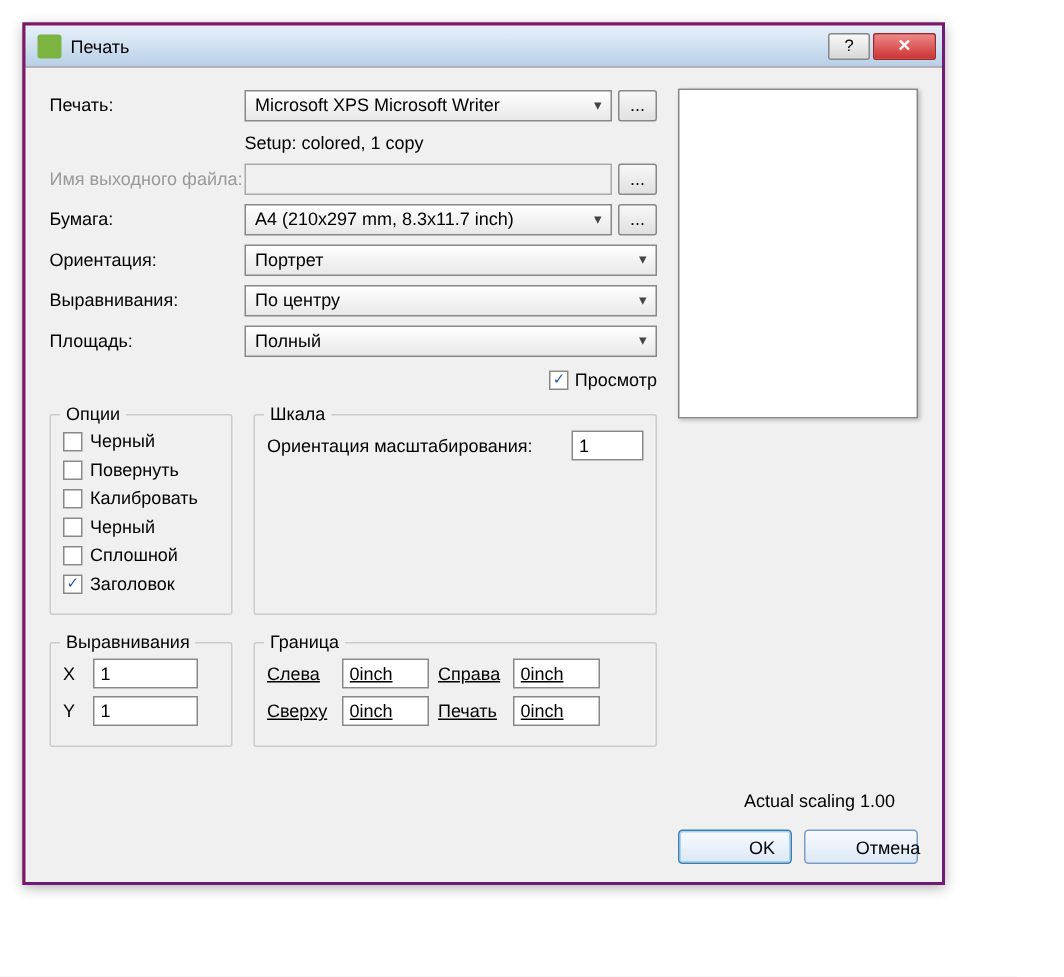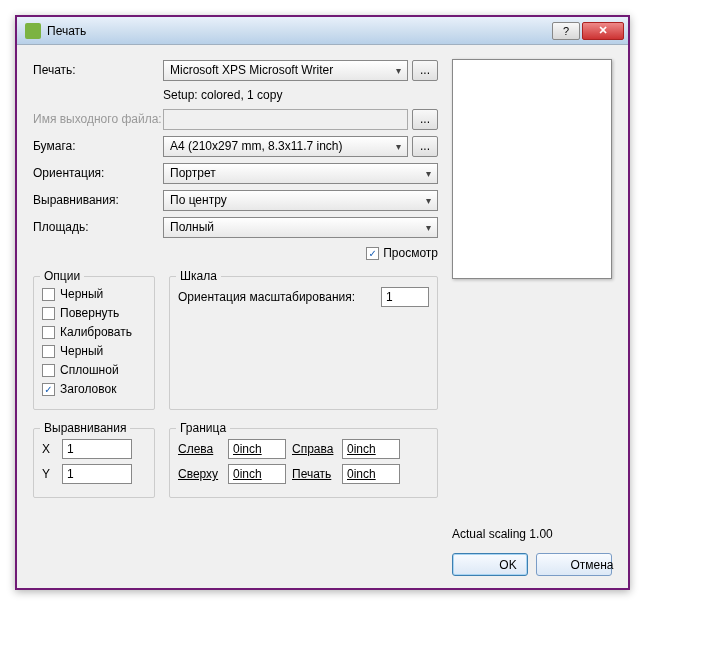--- a/index.html
+++ b/index.html
@@ -38,21 +38,21 @@
 .scale-in { width: 48px; height: 20px; border: 1px solid #888; background: #fff; padding: 0 4px; }
 .calib-border-row { display: flex; gap: 14px; margin-top: 12px; }
 .calib-group { width: 122px; }
 .calib-row { display: flex; align-items: center; gap: 6px; margin-bottom: 5px; }
 .calib-lbl { width: 14px; }
 .calib-in { width: 70px; height: 20px; border: 1px solid #888; background: #fff; padding: 0 4px; }
 .border-group { flex: 1; }
 .border-row { display: flex; align-items: center; gap: 6px; margin-bottom: 5px; text-decoration: underline; }
 .border-lbl { width: 44px; }
 .border-in { width: 58px; height: 20px; border: 1px solid #888; background: #fff; padding: 0 4px; }
-.actual-scaling { margin-top: 8px; color: #000; text-align: left; }
+.actual-scaling { margin-top: 8px; color: #000; text-align: left; margin-left: 44px; }
 .btn-row { display: flex; justify-content: flex-end; gap: 8px; margin-top: 12px; }
 .btn { width: 76px; height: 23px; border: 1px solid #7a9cc6; background: linear-gradient(#f8fbff,#dce8f6); border-radius: 3px; display: flex; align-items: center; justify-content: center; cursor: pointer; padding-left: 36px; }
 .btn.primary { border: 1px solid #3c7fb1; box-shadow: 0 0 0 1px #a8d4f2 inset; }
 </style>
 </head>
 <body>
 
 <div class="window">
   <div class="titlebar">
     <div class="titlebar-icon"></div>

